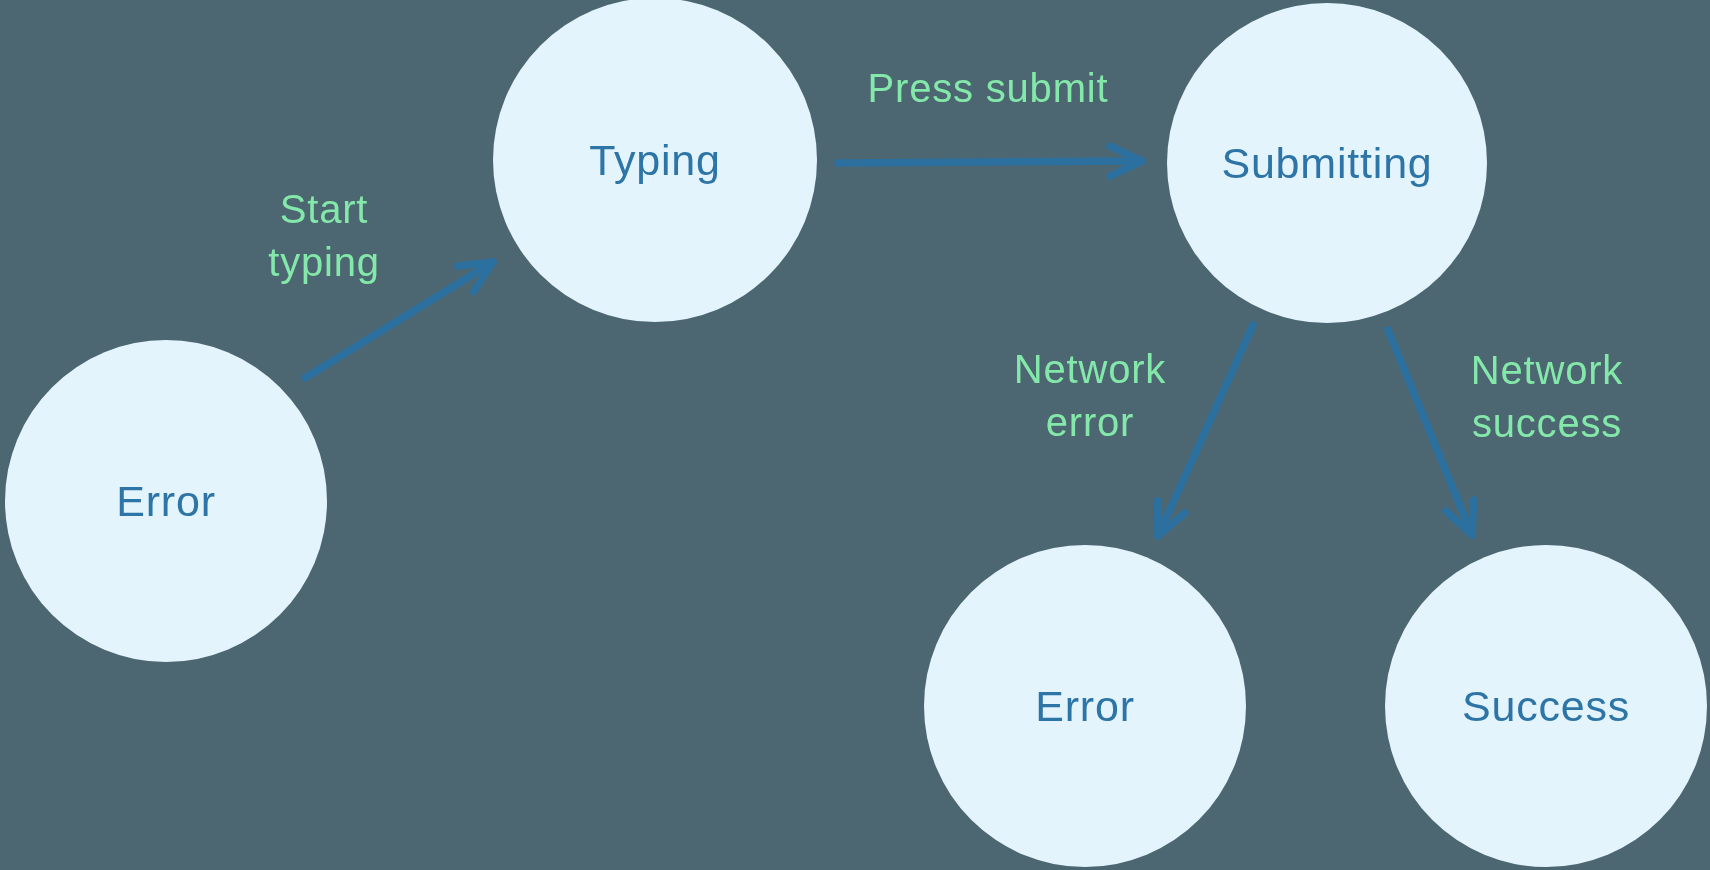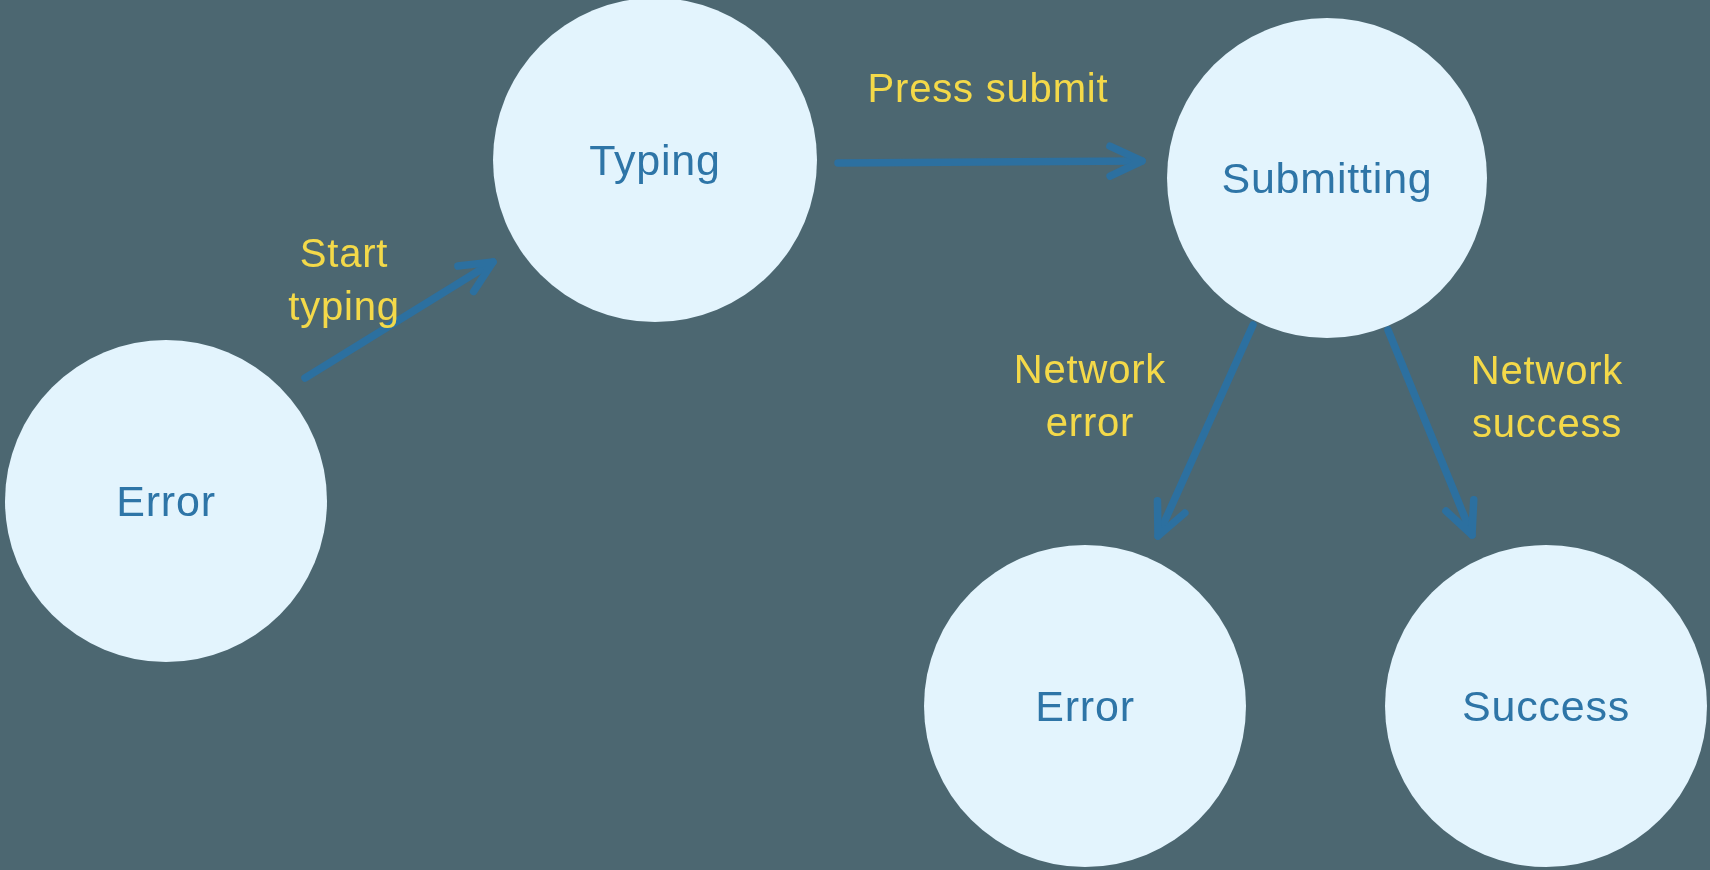--- a/index.html
+++ b/index.html
@@ -34,21 +34,21 @@
   .node-label {
     color: #2E75A7;
     font-size: 43px;
     font-weight: 500;
     letter-spacing: 0.8px;
     white-space: nowrap;
   }
   .t-label {
     position: absolute;
     transform: translate(-50%, -50%);
-    color: #fde047;
+    color: #86efac;
     opacity: 0.95;
     font-size: 40px;
     font-weight: 500;
     letter-spacing: 0.8px;
     line-height: 53px;
     text-align: center;
     white-space: pre-line;
   }
 </style>
 </head>
@@ -70,33 +70,33 @@
   </svg>
 
   <div class="node" style="left:5px; top:340px; width:322px; height:322px;">
     <span class="node-label">Error</span>
   </div>
 
   <div class="node" style="left:493px; top:-2px; width:324px; height:324px;">
     <span class="node-label">Typing</span>
   </div>
 
-  <div class="node" style="left:1167px; top:18px; width:320px; height:320px;text-align:right;">
+  <div class="node" style="left:1167px; top:3px; width:320px; height:320px;text-align:right;">
     <span class="node-label">Submitting</span>
   </div>
 
   <div class="node" style="left:924px; top:545px; width:322px; height:322px;">
     <span class="node-label">Error</span>
   </div>
 
   <div class="node" style="left:1385px; top:545px; width:322px; height:322px;">
     <span class="node-label">Success</span>
   </div>
 
-  <div class="t-label" style="left:344px; top:236px;margin-top:44px;">Start
+  <div class="t-label" style="left:324px; top:236px;">Start
 typing</div>
 
   <div class="t-label" style="left:988px; top:88px;">Press submit</div>
 
   <div class="t-label" style="left:1090px; top:396px;">Network
 error</div>
 
   <div class="t-label" style="left:1547px; top:397px;">Network
 success</div>
 

